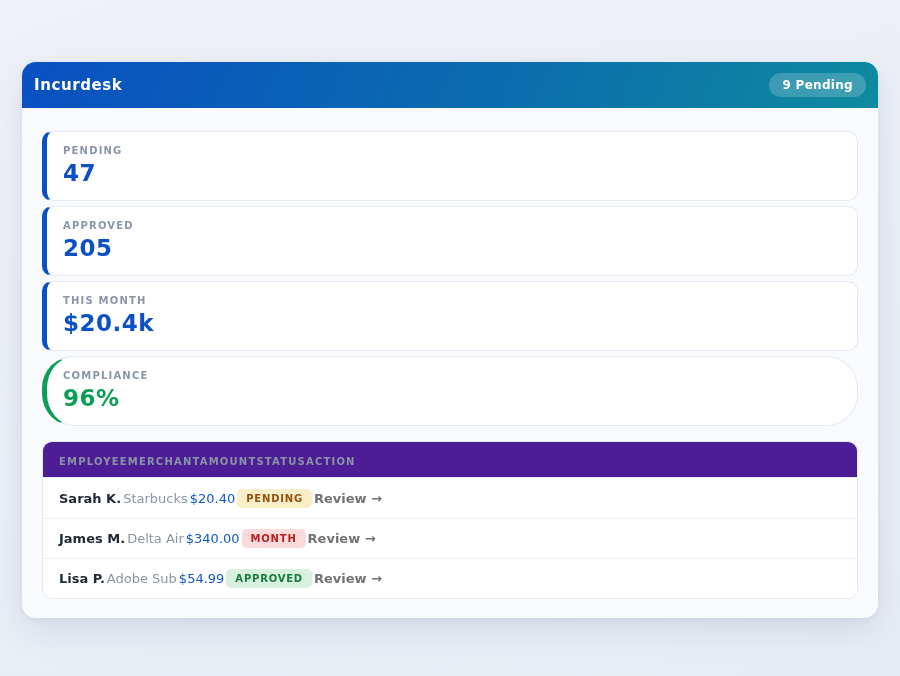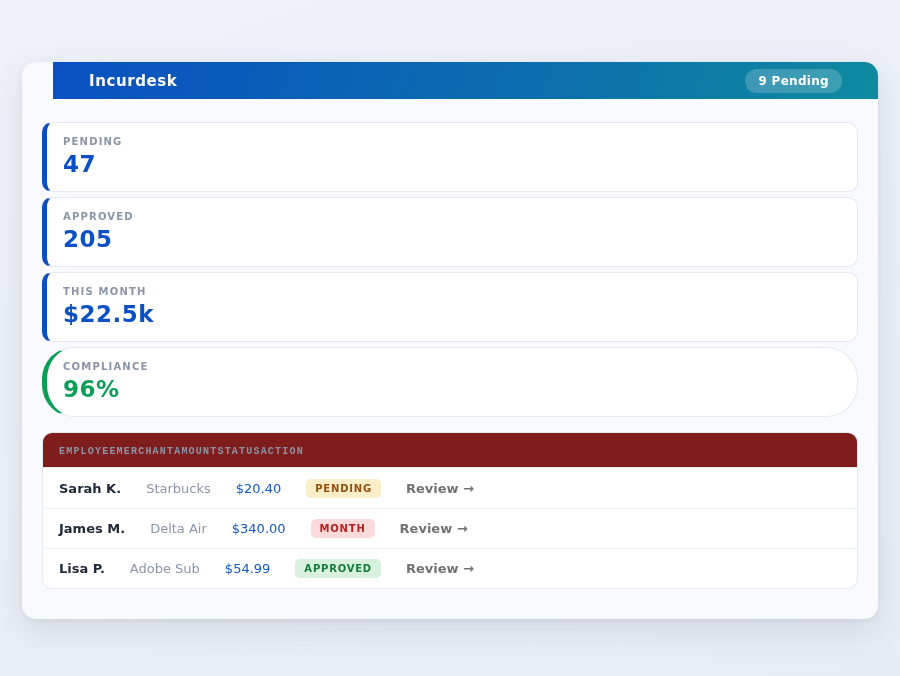--- a/index.html
+++ b/index.html
@@ -16,45 +16,44 @@
   .app-card {
     position: absolute;
     left: 22px; top: 62px;
     width: 856px;
     border-radius: 14px;
     background: #f9fafd;
     box-shadow: 0 12px 32px rgba(25, 45, 90, 0.10), 0 2px 6px rgba(25,45,90,0.05);
     overflow: hidden;
   }
   .app-header {
-    height: 37px;
+    height: 46px;
     background: linear-gradient(110deg, #0a50c2 0%, #0b6cae 55%, #0e8a9f 100%);
     display: flex;
     align-items: center;
     justify-content: space-between;
-    padding: 0 36px;
-    margin-left: 31px;
+    padding: 0 12px;
   }
   .app-title {
     color: #ffffff;
     font-size: 15px;
     font-weight: bold;
     letter-spacing: 0.6px;
   }
   .header-badge {
     background: rgba(255,255,255,0.20);
     color: #ffffff;
     font-size: 12px;
     font-weight: bold;
     padding: 5px 13px;
     border-radius: 999px;
     letter-spacing: 0.3px;
   }
   .app-body {
-    padding: 23px 20px 30px 20px;
+    padding: 23px 20px 19px 20px;
   }
   .stat-card {
     background: #ffffff;
     border: 1px solid #e4e9f1;
     border-left: 5px solid #0a50c2;
     border-radius: 10px;
     padding: 13px 16px;
     height: 70px;
     margin-bottom: 5px;
   }
@@ -75,40 +74,39 @@
   }
   .stat-card.accent-green .stat-value { color: #0a9e57; }
   .expense-table {
     margin-top: 15px;
     background: #ffffff;
     border: 1px solid #e5e9f0;
     border-radius: 10px;
     overflow: hidden;
   }
   .table-head {
-    background: #7f1d1d;
+    background: #4c1d95;
     padding: 8px 16px;
     border-bottom: 1px solid #e5e9f0;
-    font-family: Liberation Mono, monospace;
   }
   .th {
     display: inline;
     font-size: 10px;
     font-weight: bold;
     letter-spacing: 1.2px;
     color: #8a94a8;
     text-transform: uppercase;
   }
   .table-row {
     padding: 11px 16px;
     font-size: 13px;
     color: #8b95a8;
     display: flex;
     align-items: center;
-    gap: 25px;
+    gap: 2px;
     height: 40px;
   }
   .table-row + .table-row { border-top: 1px solid #eef1f5; }
   .cell-employee { color: #1f2937; font-weight: bold; }
   .cell-merchant { color: #8b95a8; }
   .cell-amount { color: #1257c9; font-weight: normal; text-align: right; }
   .badge {
     display: inline-block;
     font-size: 10px;
     font-weight: bold;
@@ -145,21 +143,21 @@
         <div class="stat-value">47</div>
       </div>
 
       <div class="stat-card">
         <div class="stat-label">APPROVED</div>
         <div class="stat-value">205</div>
       </div>
 
       <div class="stat-card">
         <div class="stat-label">THIS MONTH</div>
-        <div class="stat-value">$22.5k</div>
+        <div class="stat-value">$20.4k</div>
       </div>
 
       <div class="stat-card accent-green">
         <div class="stat-label">COMPLIANCE</div>
         <div class="stat-value">96%</div>
       </div>
 
       <div class="expense-table">
 
         <div class="table-head"><span class="th">EMPLOYEE</span><span class="th">MERCHANT</span><span class="th">AMOUNT</span><span class="th">STATUS</span><span class="th">ACTION</span></div>

